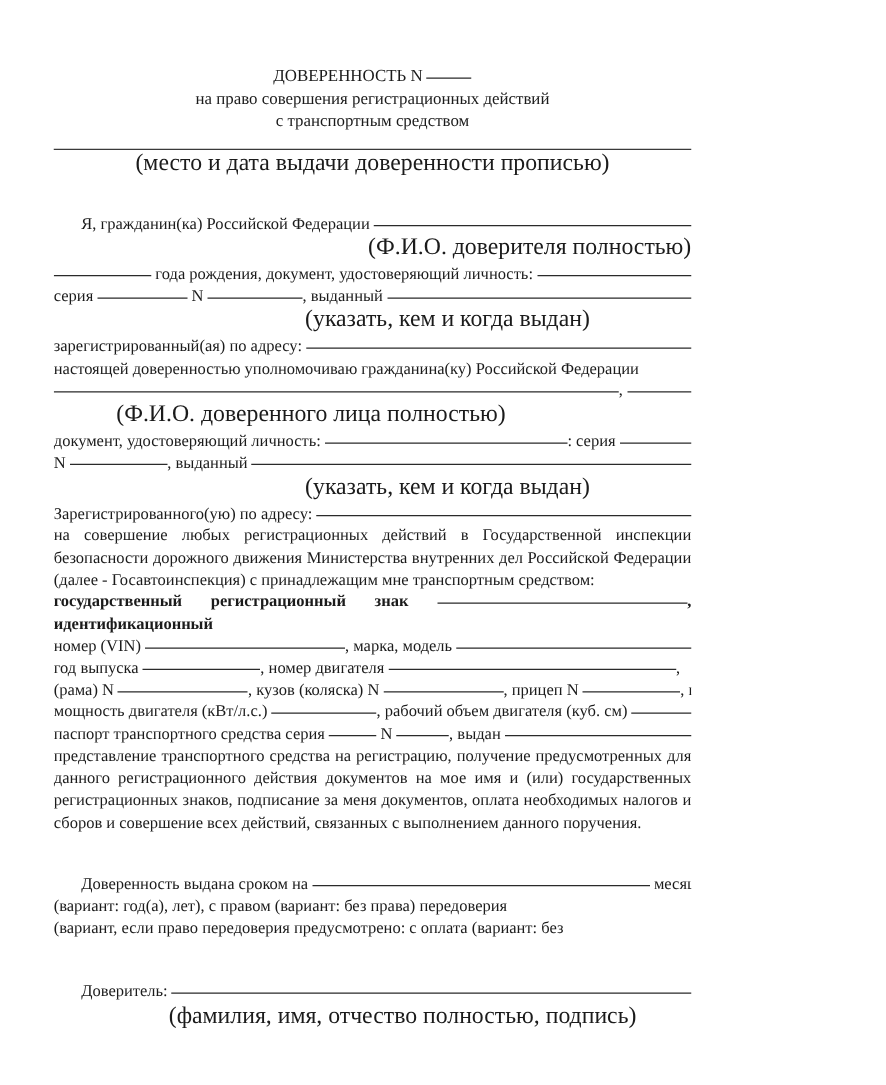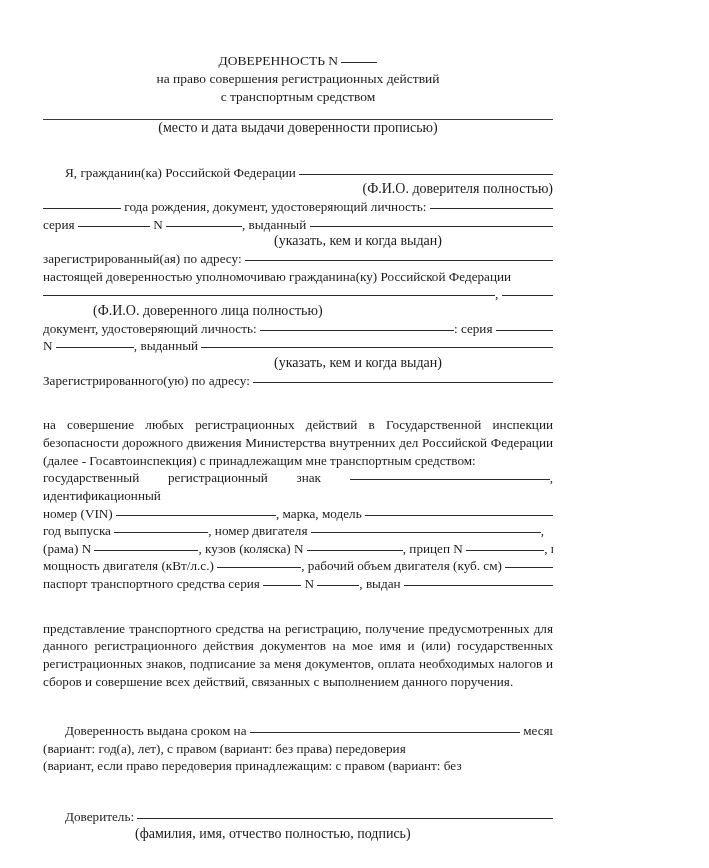--- a/index.html
+++ b/index.html
@@ -44,43 +44,43 @@
   }
   .row {
     position: relative;
     white-space: nowrap;
     overflow: hidden;
   }
   .row.just {
     white-space: normal;
     text-align: justify;
     text-align-last: justify;
+    font-weight: bold;
   }
   .row.just-last {
     white-space: normal;
     text-align: justify;
     text-align-last: left;
-    margin-top: 27px;
   }
   .indent { padding-left: 22px; }
 
   
   .fill {
     display: inline-block;
     border-bottom: 1.3px solid #2a2a2a;
     vertical-align: 2px;
   }
   .rule-full {
     border-bottom: 1.4px solid #3a3a3a;
     height: 0;
     width: 100%;
   }
 
   .caption {
-    font-size: 14px;
+    font-size: 19px;
     line-height: 1.2;
   }
   .caption.center { text-align: center; }
   .spacer-md { height: 13px; }
   .spacer-lg { height: 20px; }
 
   
   .tight { margin-left: 0; }
 </style>
 </head>
@@ -211,21 +211,21 @@
 
   <div class="spacer-lg"></div>
 
   <div class="body" style="margin-top:12px;">
     <div class="row indent">
       <span>Доверенность  выдана  сроком на</span>
       <span class="fill" style="width:270px;"></span>
       <span>месяца(ев)</span>
     </div>
     <div class="row">(вариант: год(а), лет), с правом (вариант: без права) передоверия</div>
-    <div class="row">(вариант, если право передоверия принадлежащим: с правом (вариант: без</div>
+    <div class="row">(вариант, если право передоверия предусмотрено: с оплата (вариант: без</div>
   </div>
 
   <div class="spacer-lg"></div>
   <div class="spacer-md"></div>
 
   <div class="body" style="margin-top:0;">
     <div class="row indent">
       <span>Доверитель:</span>
       <span class="fill" style="width:440px;"></span>
     </div>

